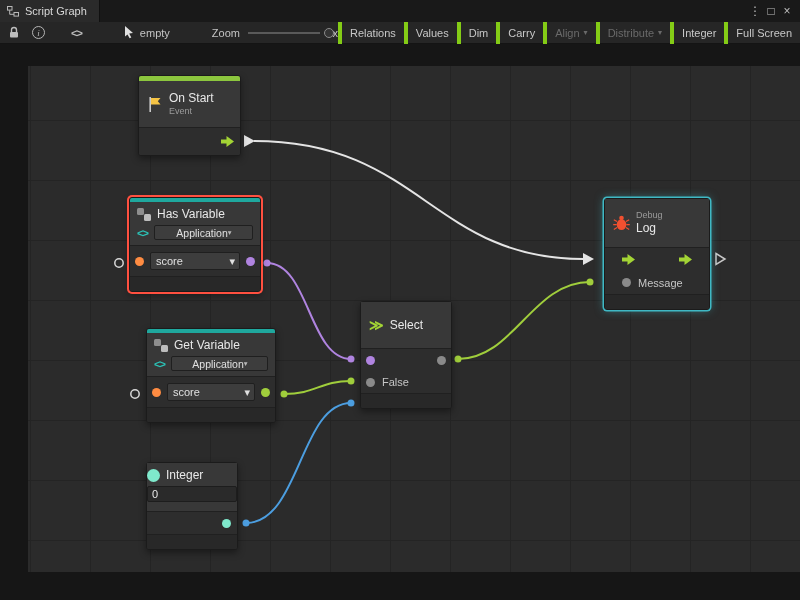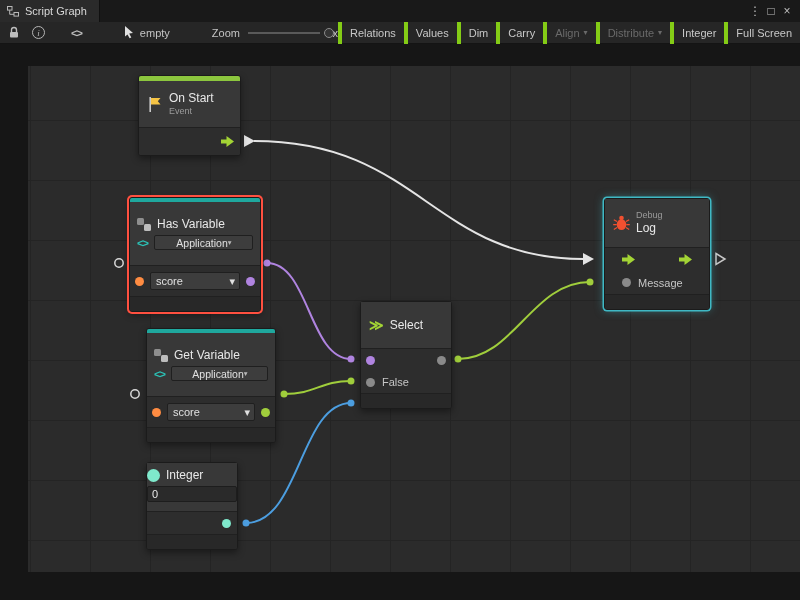--- a/index.html
+++ b/index.html
@@ -60,21 +60,21 @@
   .rows{background:#2d2d2d;border-top:1px solid #202020;border-bottom:1px solid #202020;}
   .footer{height:14px;background:#282828;border-radius:0 0 2px 2px;}
   .dot{width:9px;height:9px;border-radius:50%;flex:none;}
   .dot.orange{background:#FF8C42;}
   .dot.purple{background:#B084E0;}
   .dot.green{background:#A0CE3C;}
   .dot.grey{background:#8A8A8A;}
   .dot.mint{background:#7FE9CC;}
 
   
-  .vhead{background:#383838;padding:15px 7px;display:flex;flex-direction:column;gap:4px;}
+  .vhead{background:#383838;padding:5px 7px;display:flex;flex-direction:column;gap:4px;}
   .vline{display:flex;align-items:center;gap:6px;}
   .cubes{position:relative;width:14px;height:13px;flex:none;}
   .cubes i{position:absolute;width:7px;height:7px;border-radius:1.5px;}
   .cubes .c1{left:0;top:0;background:#8e8e8e;}
   .cubes .c2{right:0;bottom:0;background:#bdbdbd;}
   .codechip{color:#2BC4B8;font-weight:bold;font-size:11px;letter-spacing:-1px;flex:none;}
   .dd{flex:1;height:15px;background:#3d3d3d;border:1px solid #1f1f1f;border-radius:2px;
     display:flex;align-items:center;justify-content:center;padding:0 4px 0 5px;
     font-size:10.5px;color:#e0e0e0;}
   .dd .caret{font-size:7.5px;color:#b8b8b8;}

